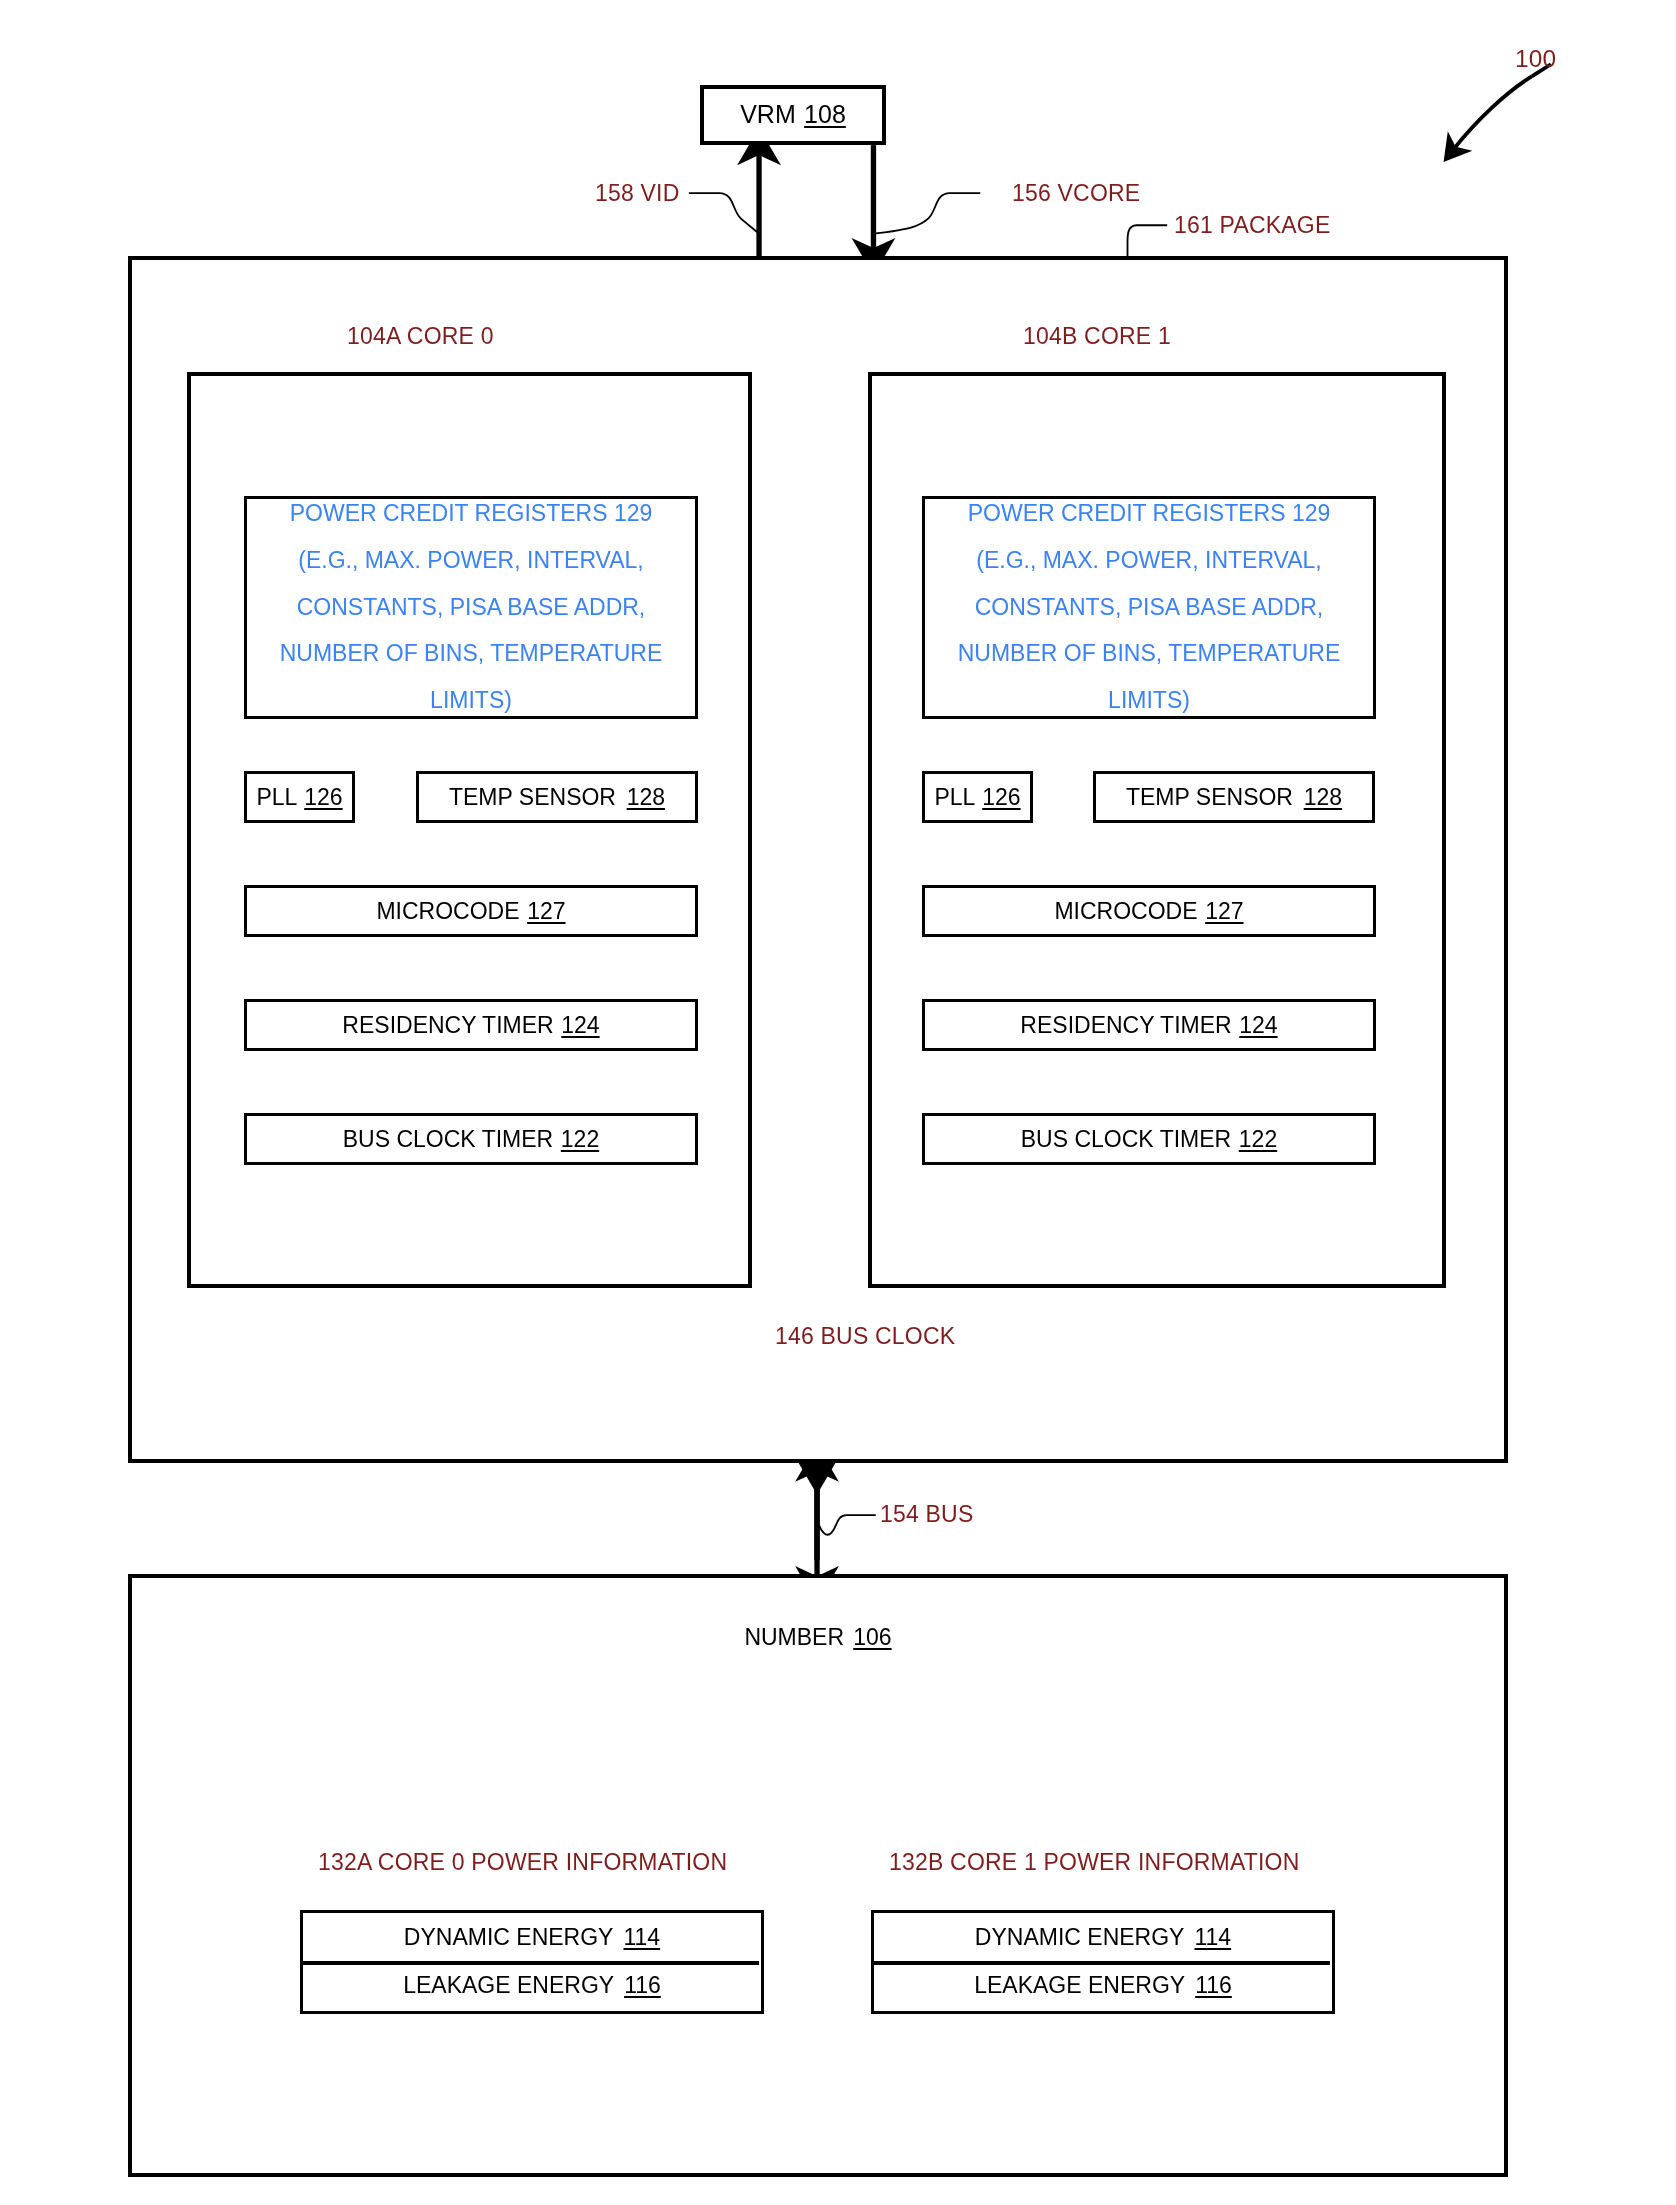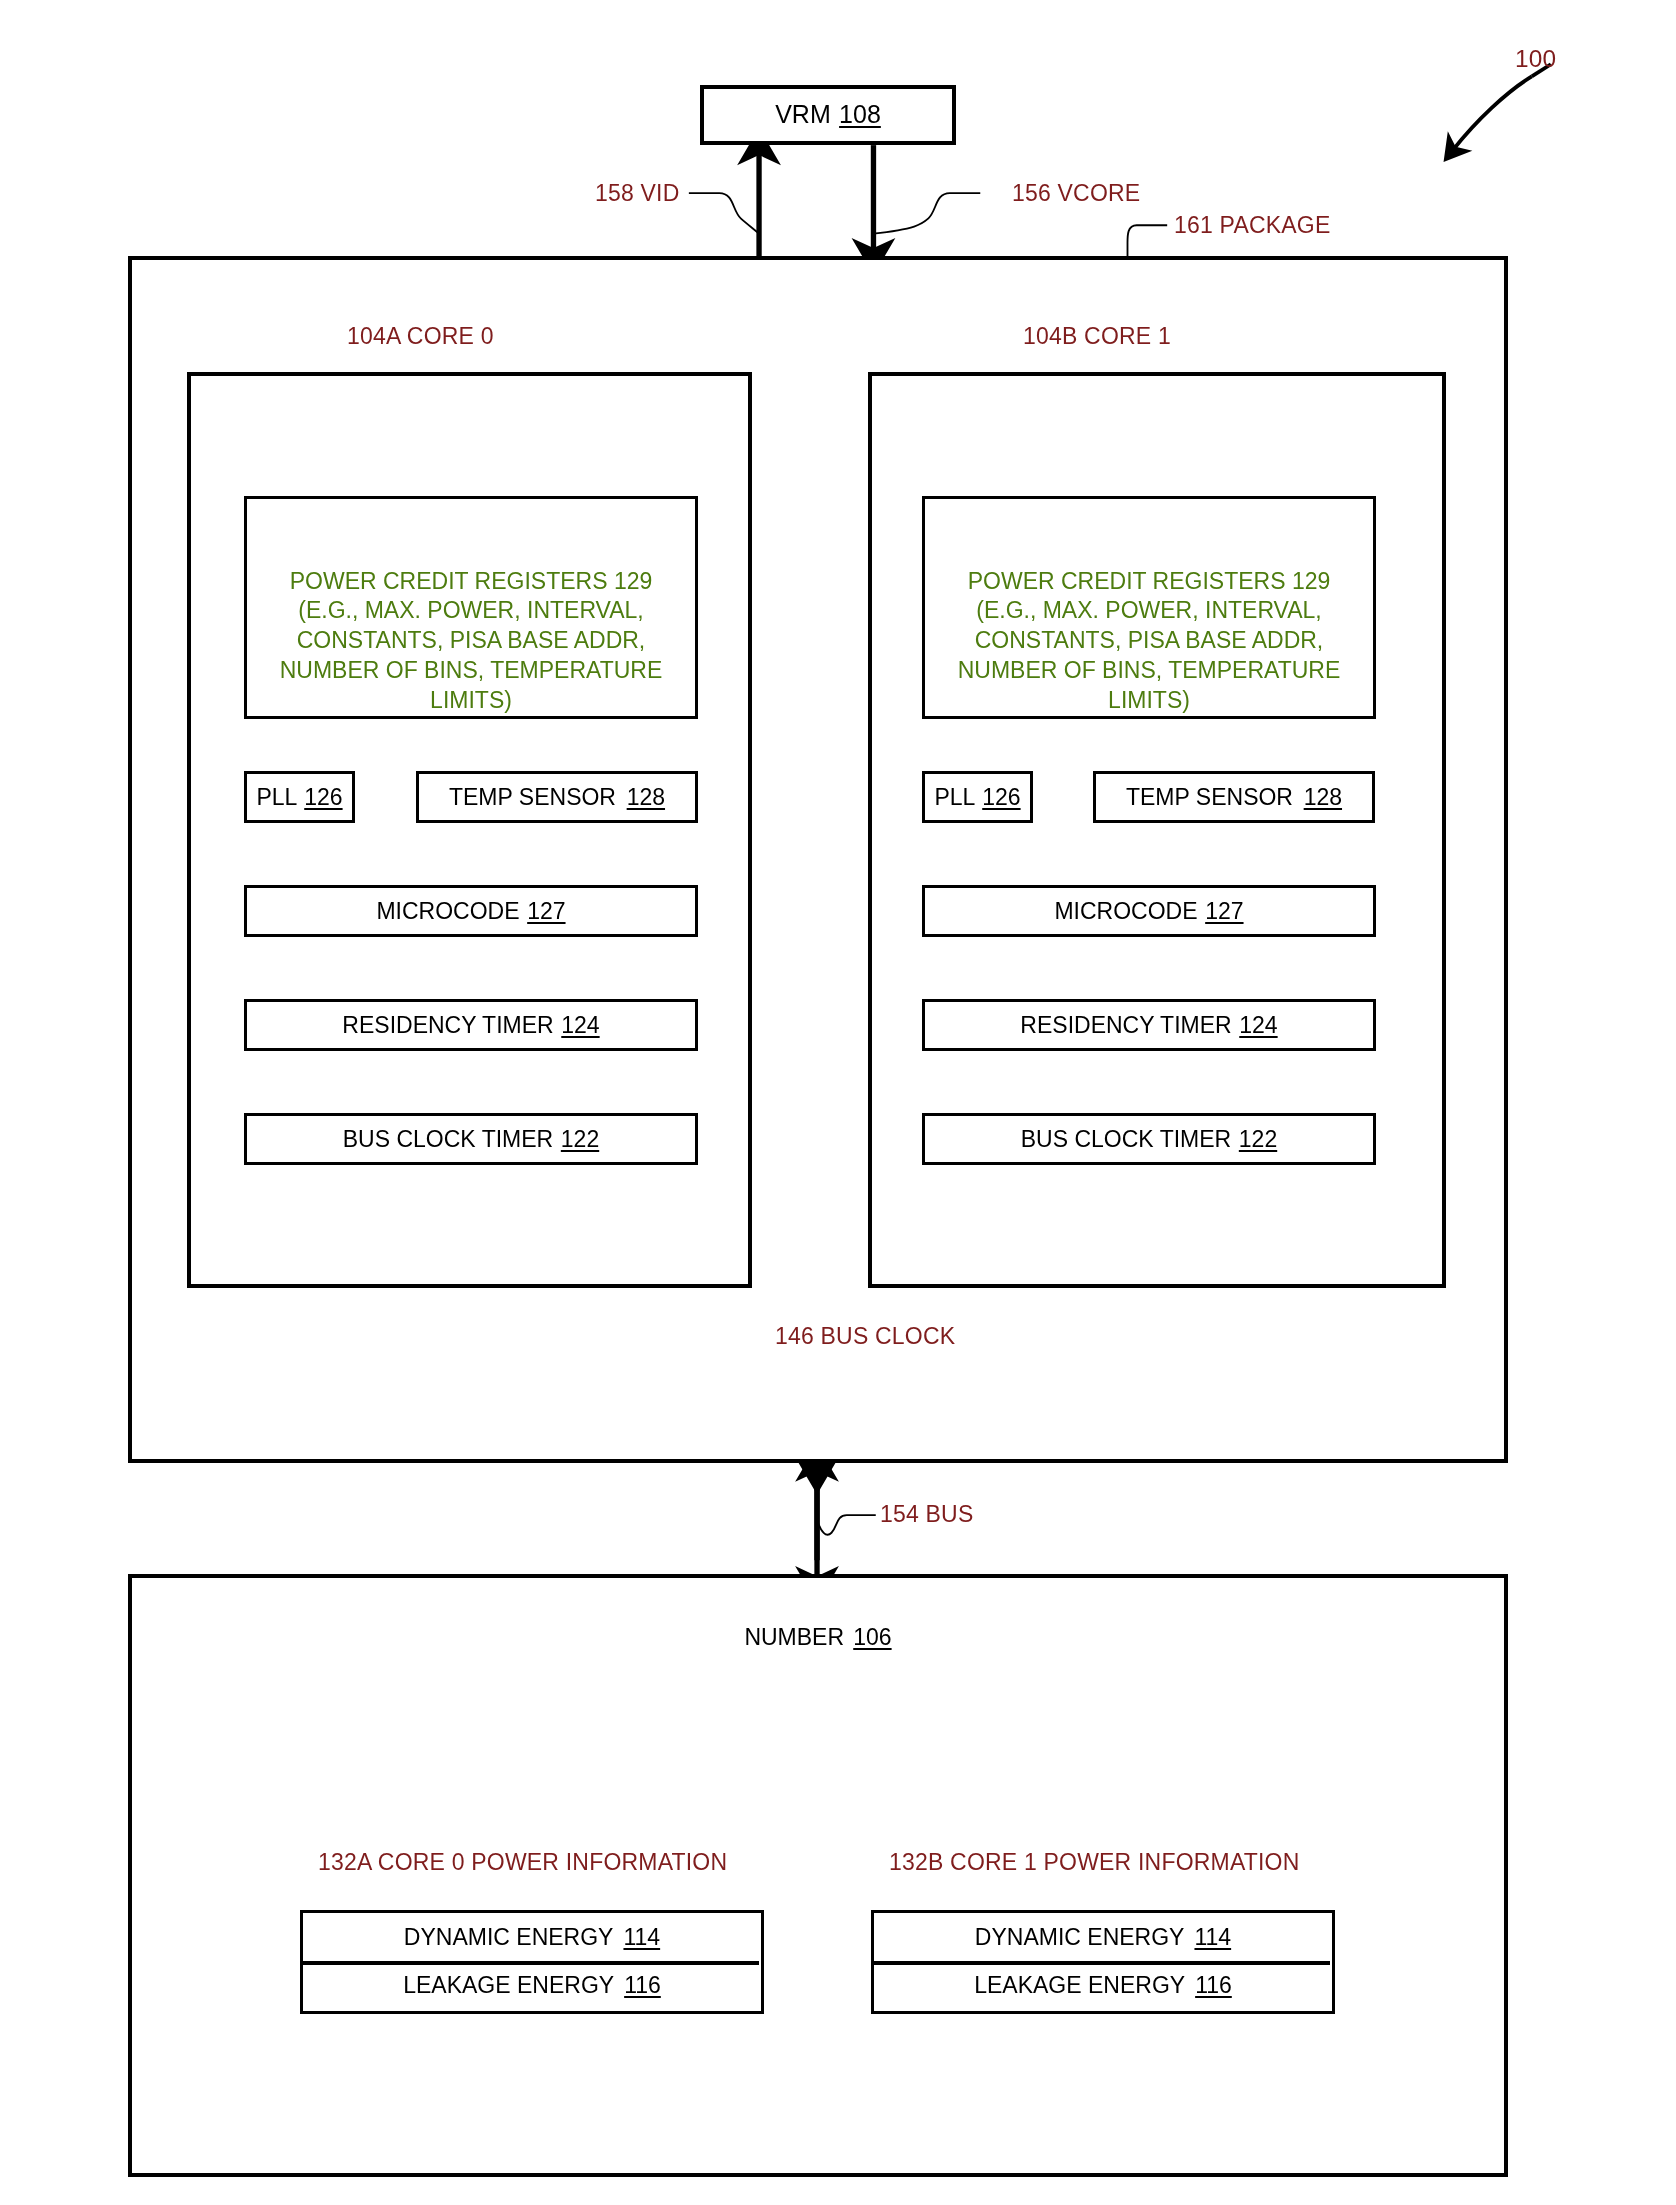--- a/index.html
+++ b/index.html
@@ -62,25 +62,25 @@
     overflow: visible;
     pointer-events: none;
   }
 
   .multi {
     position: absolute;
     box-sizing: border-box;
     display: flex;
     flex-direction: column;
     align-items: center;
-    justify-content: flex-end;
+    justify-content: space-between;
     text-align: center;
     font-size: 23px;
     line-height: 1.30;
-    color: #4d7c0f;
+    color: #3b82f6;
   }
   .multi span { display: block; white-space: nowrap; }
 </style>
 </head>
 <body>
 
 <div id="root">
 
   <svg class="ov" viewBox="0 0 2197 2890">
     <defs>
@@ -119,21 +119,21 @@
     <line x1="1071" y1="2045" x2="1071" y2="1922" stroke="#000" stroke-width="7" marker-end="url(#ahead)"></line>
     <line x1="1071" y1="1925" x2="1071" y2="2073" stroke="#000" stroke-width="7" marker-end="url(#ahead)"></line>
     <path d="M1148,1986 L1110,1986 C1096,1986 1098,2001 1090,2009 C1083,2016 1076,2008 1071,1992" stroke="#000" stroke-width="2.4" fill="none"></path>
 
     <path d="M407,2443 L379,2443 C366,2443 368,2458 362,2470 C356,2482 355,2490 355,2503" stroke="#000" stroke-width="2.4" fill="none"></path>
     <path d="M1155,2443 L1127,2443 C1114,2443 1116,2458 1110,2470 C1104,2482 1103,2490 1103,2503" stroke="#000" stroke-width="2.4" fill="none"></path>
   </svg>
 
   <div class="lbl" style="left:1515px; top:44px; font-size:24.4px;">100</div>
 
-  <div class="box" style="left:700px; top:85px; width:256px; height:60px;">
+  <div class="box" style="left:700px; top:85px; width:186px; height:60px;">
     <div class="ctr" style="left:0; top:0; right:0; bottom:0; font-size:25px;">
       <span>VRM</span>
       <span style="display:inline-block;width:8.4px"></span>
       <span class="u">108</span>
     </div>
   </div>
 
   <div class="lbl" style="left:595px; top:179px;">158 VID</div>
   <div class="lbl" style="left:984px; top:179px;margin-left:28px;">156 VCORE</div>
   <div class="lbl" style="left:1174px; top:211px;">161 PACKAGE</div>

